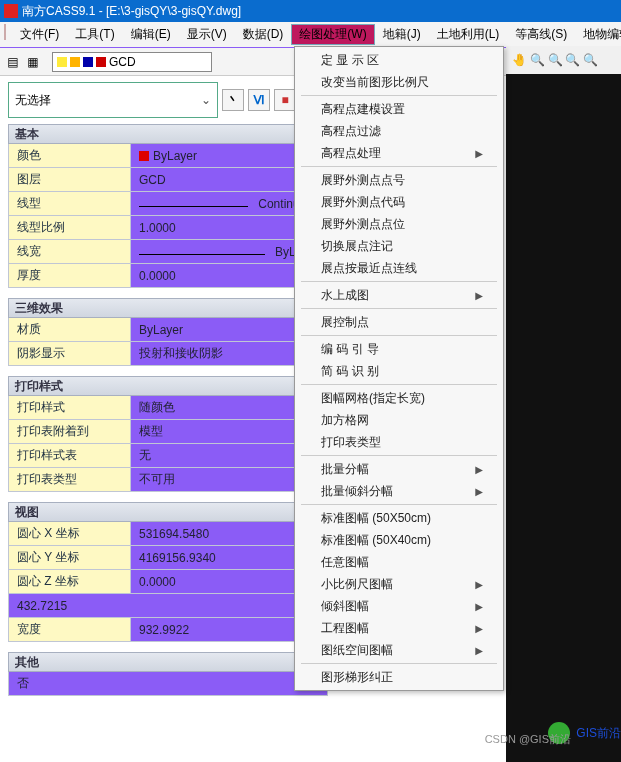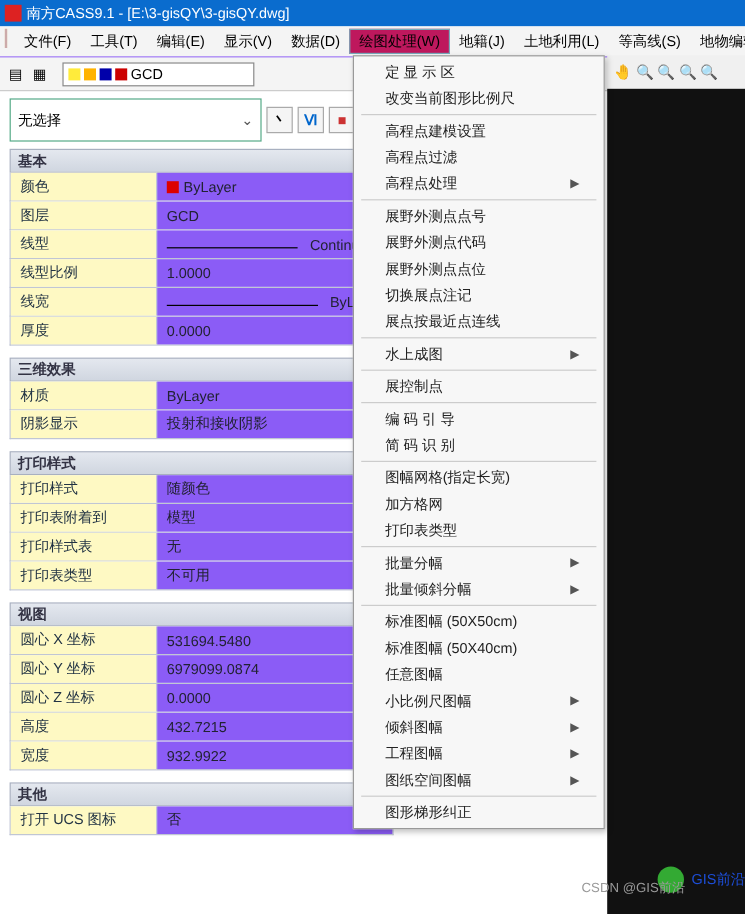--- a/index.html
+++ b/index.html
@@ -179,48 +179,46 @@
     </div>
     <div class="prop-row">
       <div class="label">圆心 X 坐标</div>
       <div class="value">
         <span>531694.5480</span>
       </div>
     </div>
     <div class="prop-row">
       <div class="label">圆心 Y 坐标</div>
       <div class="value">
-        <span>6979099.0874</span>
+        <span>4169156.9340</span>
       </div>
     </div>
     <div class="prop-row">
       <div class="label">圆心 Z 坐标</div>
       <div class="value">
         <span>0.0000</span>
       </div>
     </div>
     <div class="prop-row">
-      <div class="label">高度</div>
       <div class="value">
         <span>432.7215</span>
       </div>
     </div>
     <div class="prop-row">
       <div class="label">宽度</div>
       <div class="value">
         <span>932.9922</span>
       </div>
     </div>
     <div class="gap"></div>
     <div class="section-hdr">
       <span>其他</span>
       <span class="chev">⌃</span>
     </div>
     <div class="prop-row">
-      <div class="label">打开 UCS 图标</div>
       <div class="value">
         <span>否</span>
       </div>
     </div>
     <div class="gap"></div>
   </div>
 
 <div class="right-toolbar">
   <span>🤚</span>
   <span>🔍</span>

